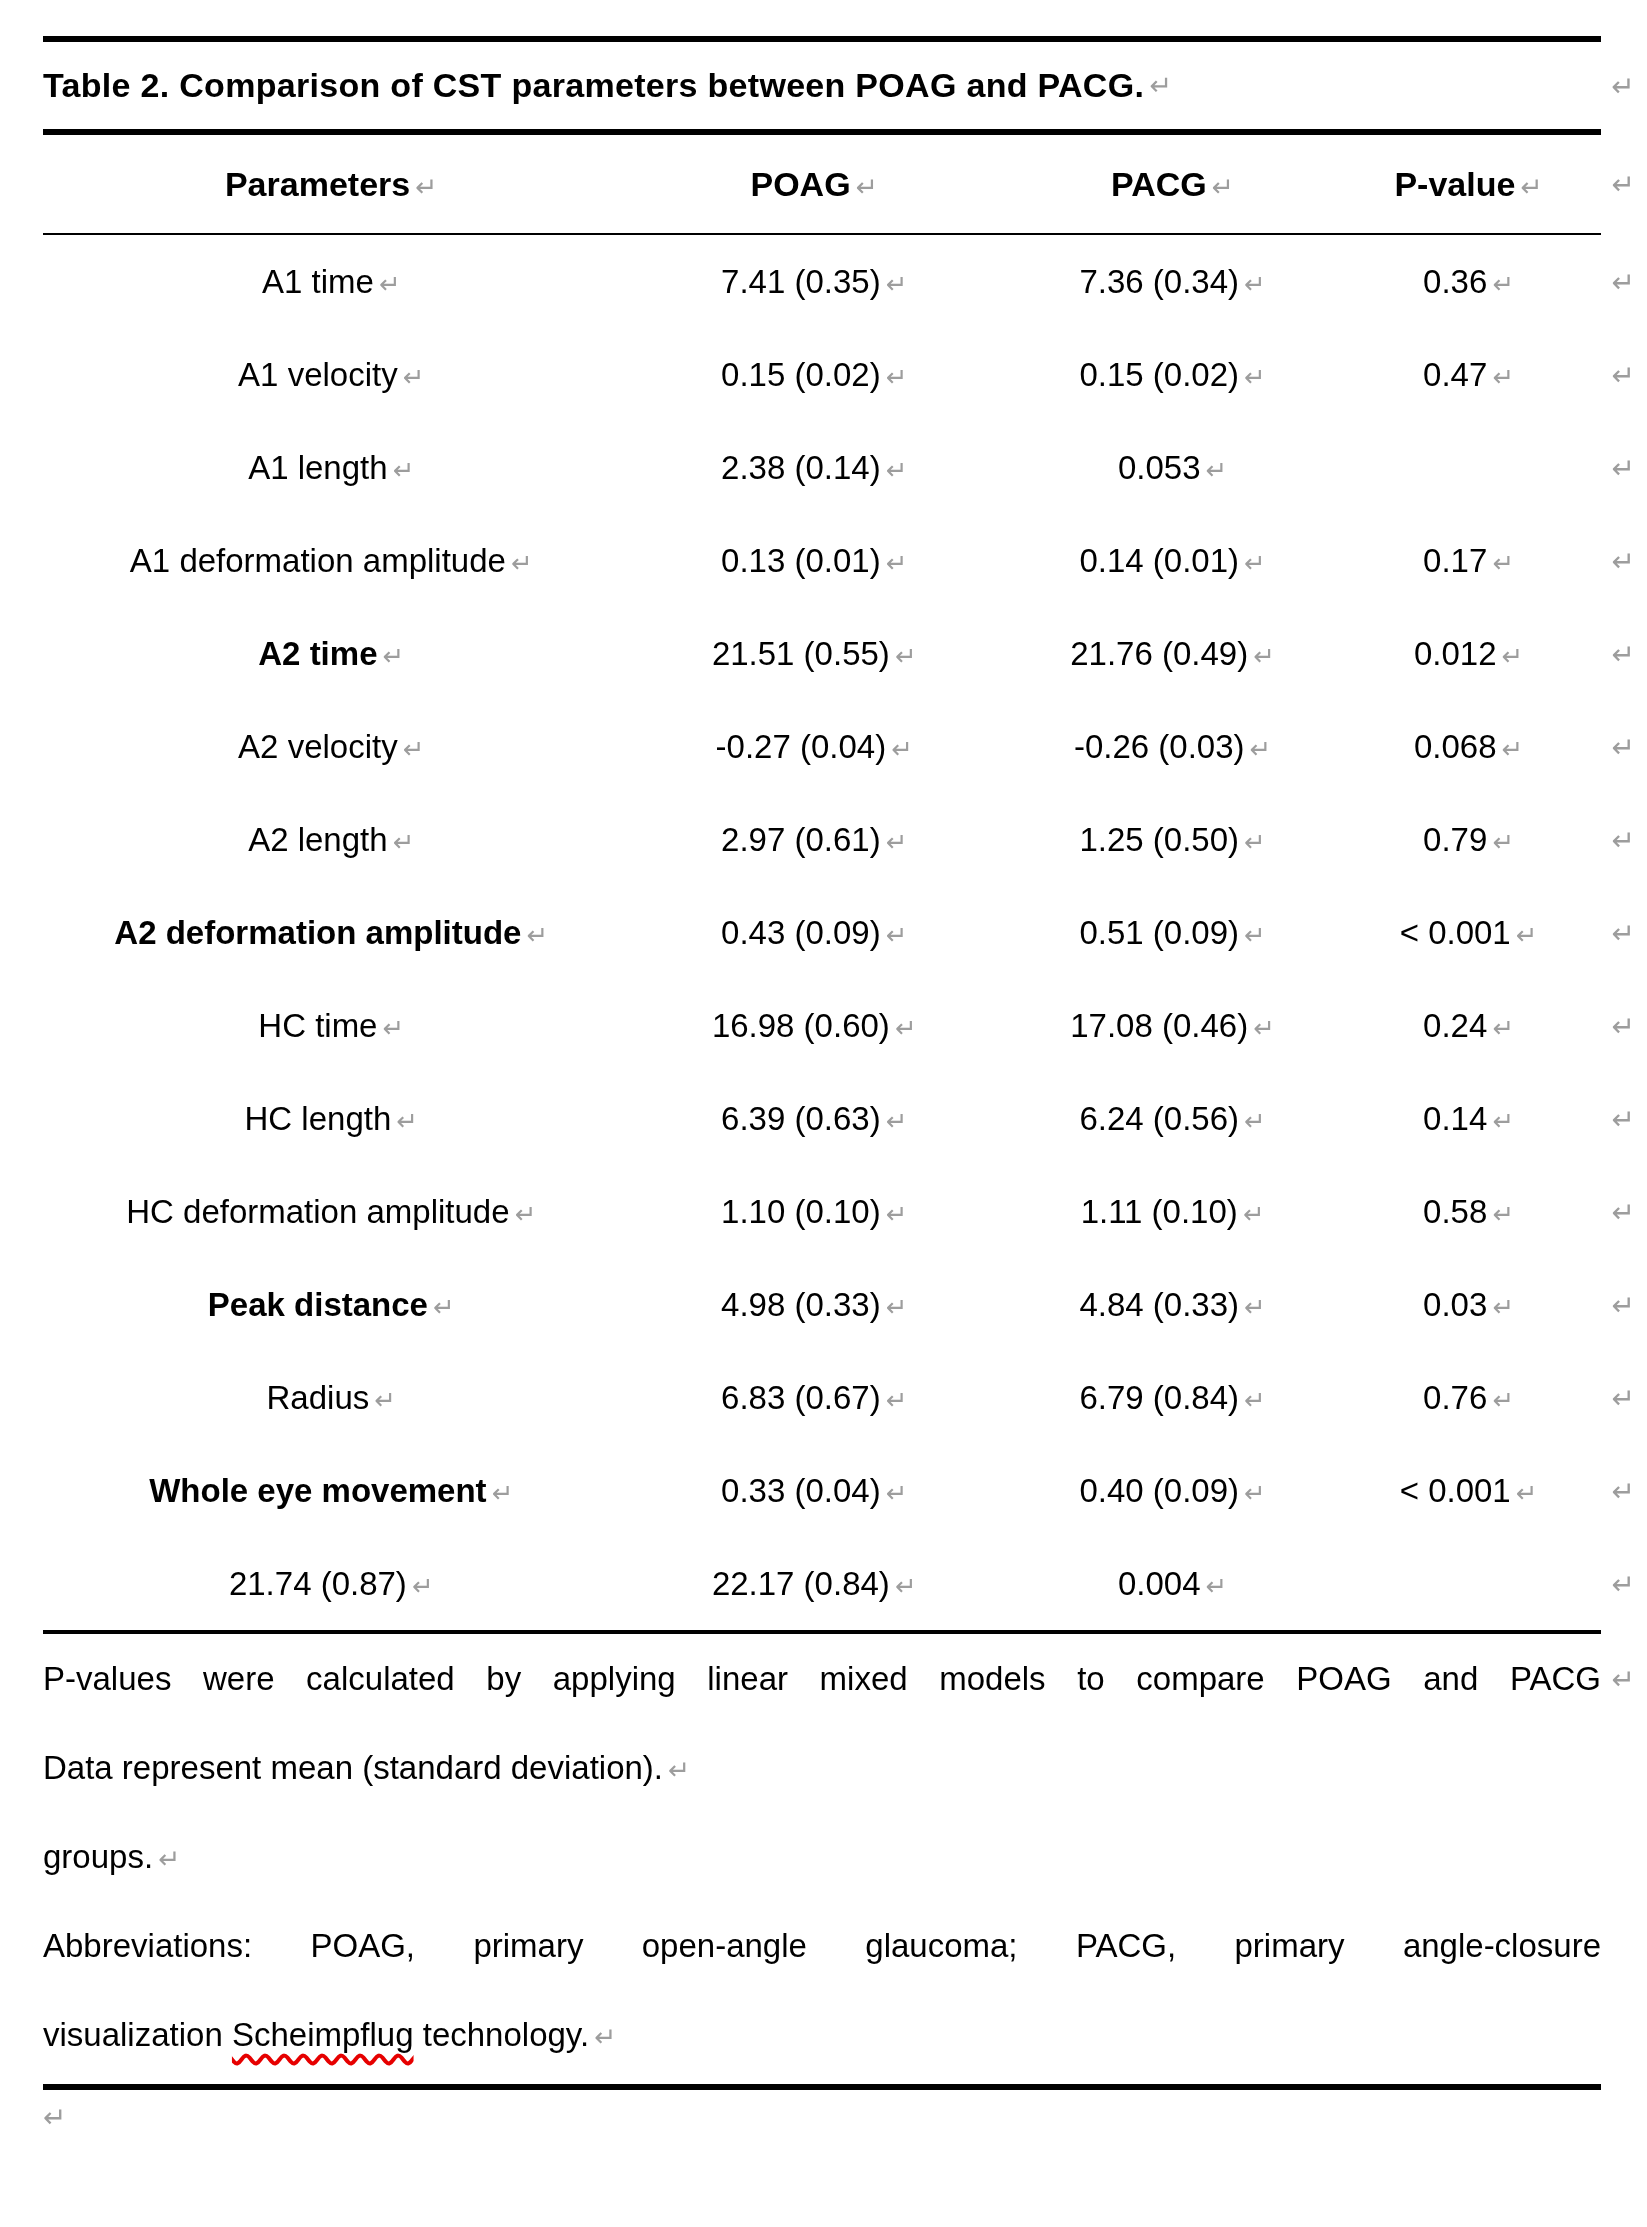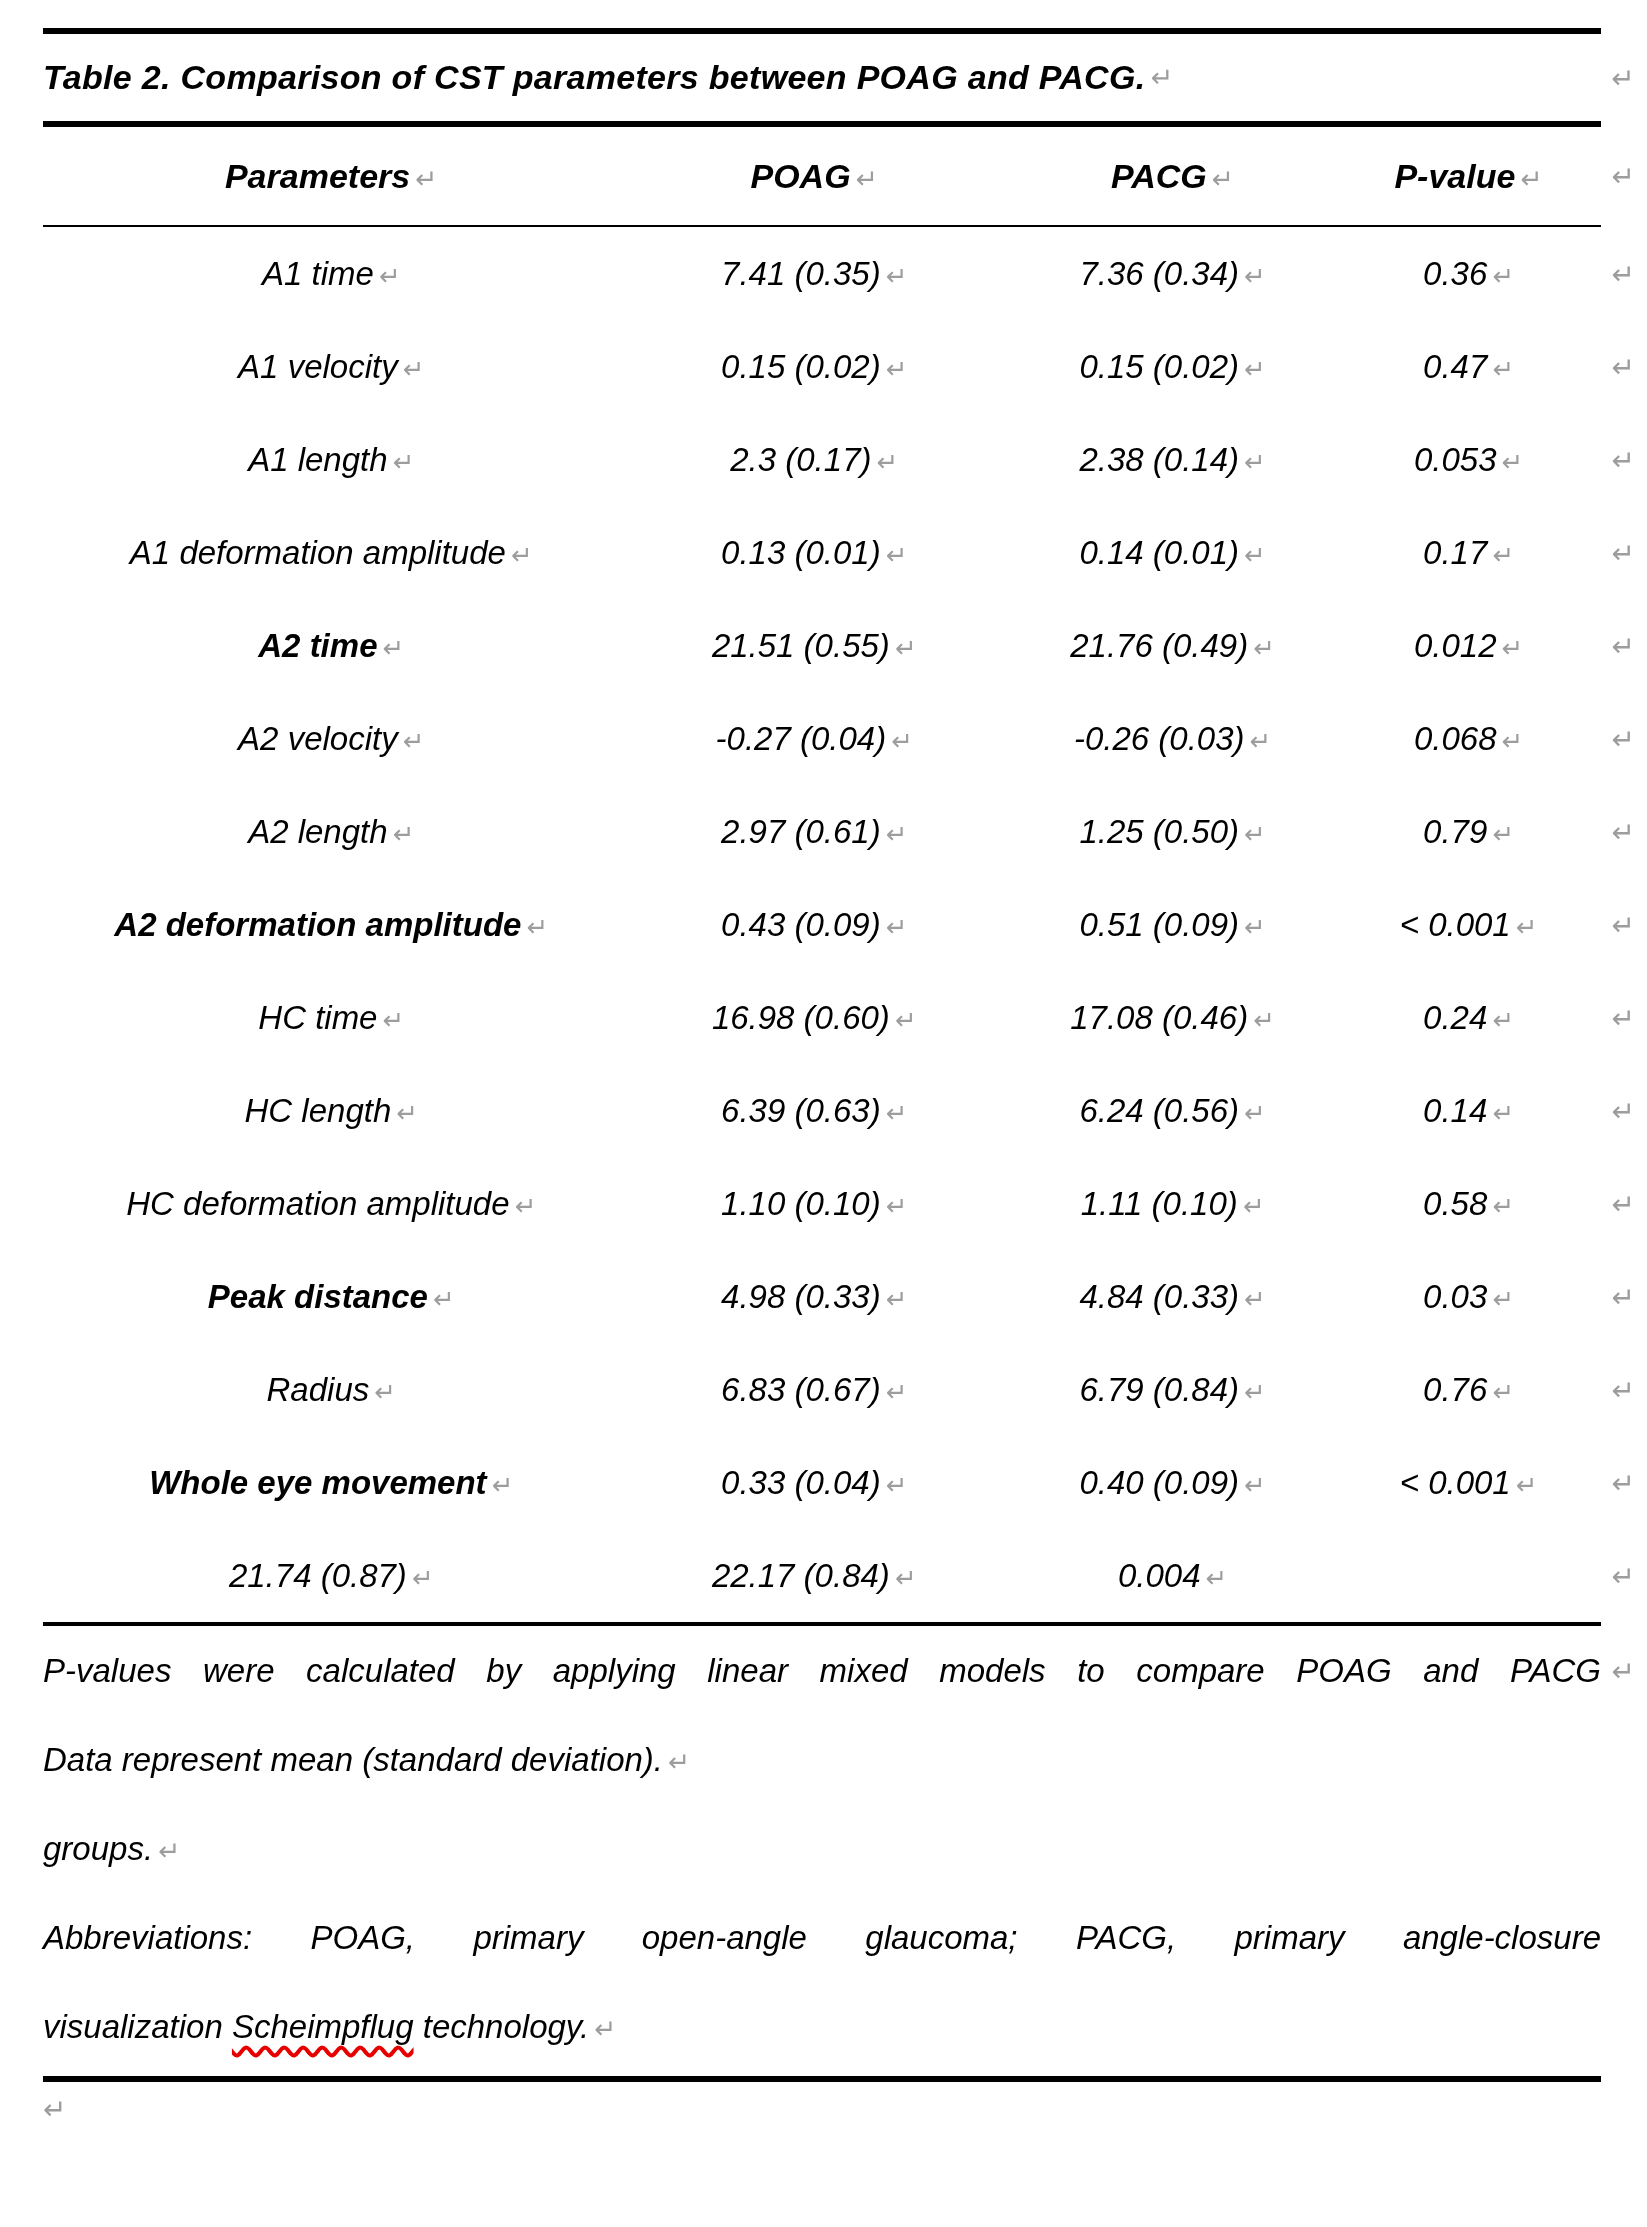--- a/index.html
+++ b/index.html
@@ -2,21 +2,21 @@
 <html style="font-size:8.2px"><head>
 <meta charset="utf-8">
 <style>
   html,body{margin:0;padding:0;background:#ffffff;}
   body{
     width:1647px;height:2227px;
     font-family:"Liberation Sans","DejaVu Sans",sans-serif;
     color:#000;
     -webkit-font-smoothing:antialiased;
   }
-  .page{position:relative;width:1332px;height:2227px;padding-top:28px;box-sizing:border-box;font-style:italic;}
+  .page{position:relative;width:1332px;height:2227px;padding-top:36px;box-sizing:border-box;}
   .rule{margin-left:43px;width:1558px;background:#000;}
   .rule.top{height:6.2px;}
   .rule.bottom{height:6.2px;margin-top:5.1px;}
 
   .title-line{
     margin-left:43px;width:1558px;position:relative;height:87px;
     display:flex;align-items:center;
     font-weight:bold;font-size:34px;letter-spacing:0.3px;
   }
 
@@ -97,21 +97,20 @@
     <div class="t-row">
       <div class="cell param"><span>A1 velocity</span><span class="mark">↵</span></div>
       <div class="cell"><span>0.15 (0.02)</span><span class="mark">↵</span></div>
       <div class="cell"><span>0.15 (0.02)</span><span class="mark">↵</span></div>
       <div class="cell"><span>0.47</span><span class="mark">↵</span></div>
       <span class="row-end-mark">↵</span>
     </div>
 
     <div class="t-row">
       <div class="cell param"><span>A1 length</span><span class="mark">↵</span></div>
-      <div class="cell"><span>2.3 (0.17)</span><span class="mark">↵</span></div>
       <div class="cell"><span>2.38 (0.14)</span><span class="mark">↵</span></div>
       <div class="cell"><span>0.053</span><span class="mark">↵</span></div>
       <span class="row-end-mark">↵</span>
     </div>
 
     <div class="t-row">
       <div class="cell param"><span>A1 deformation amplitude</span><span class="mark">↵</span></div>
       <div class="cell"><span>0.13 (0.01)</span><span class="mark">↵</span></div>
       <div class="cell"><span>0.14 (0.01)</span><span class="mark">↵</span></div>
       <div class="cell"><span>0.17</span><span class="mark">↵</span></div>

